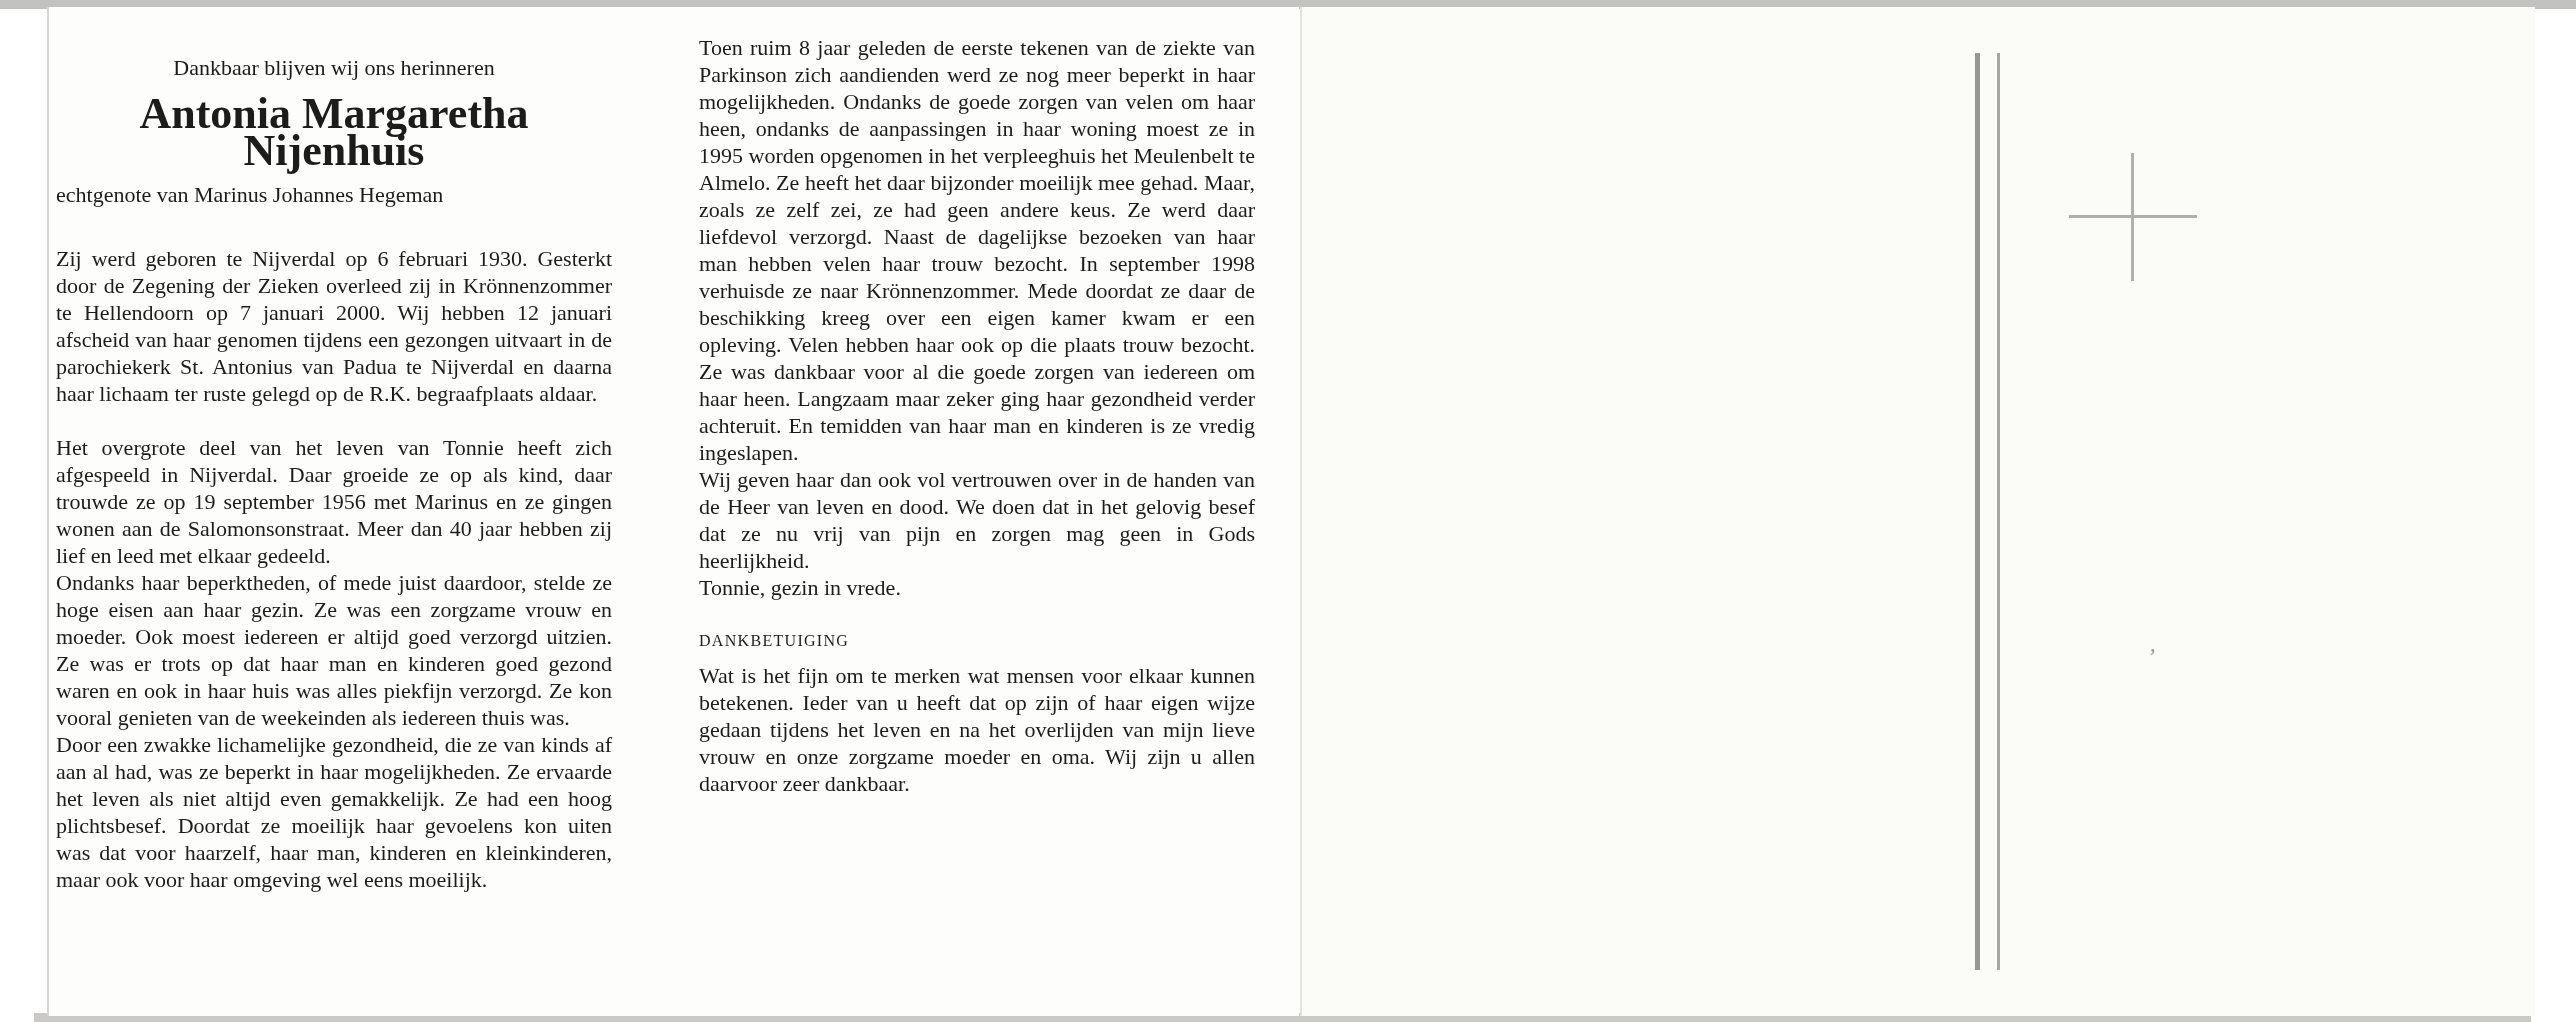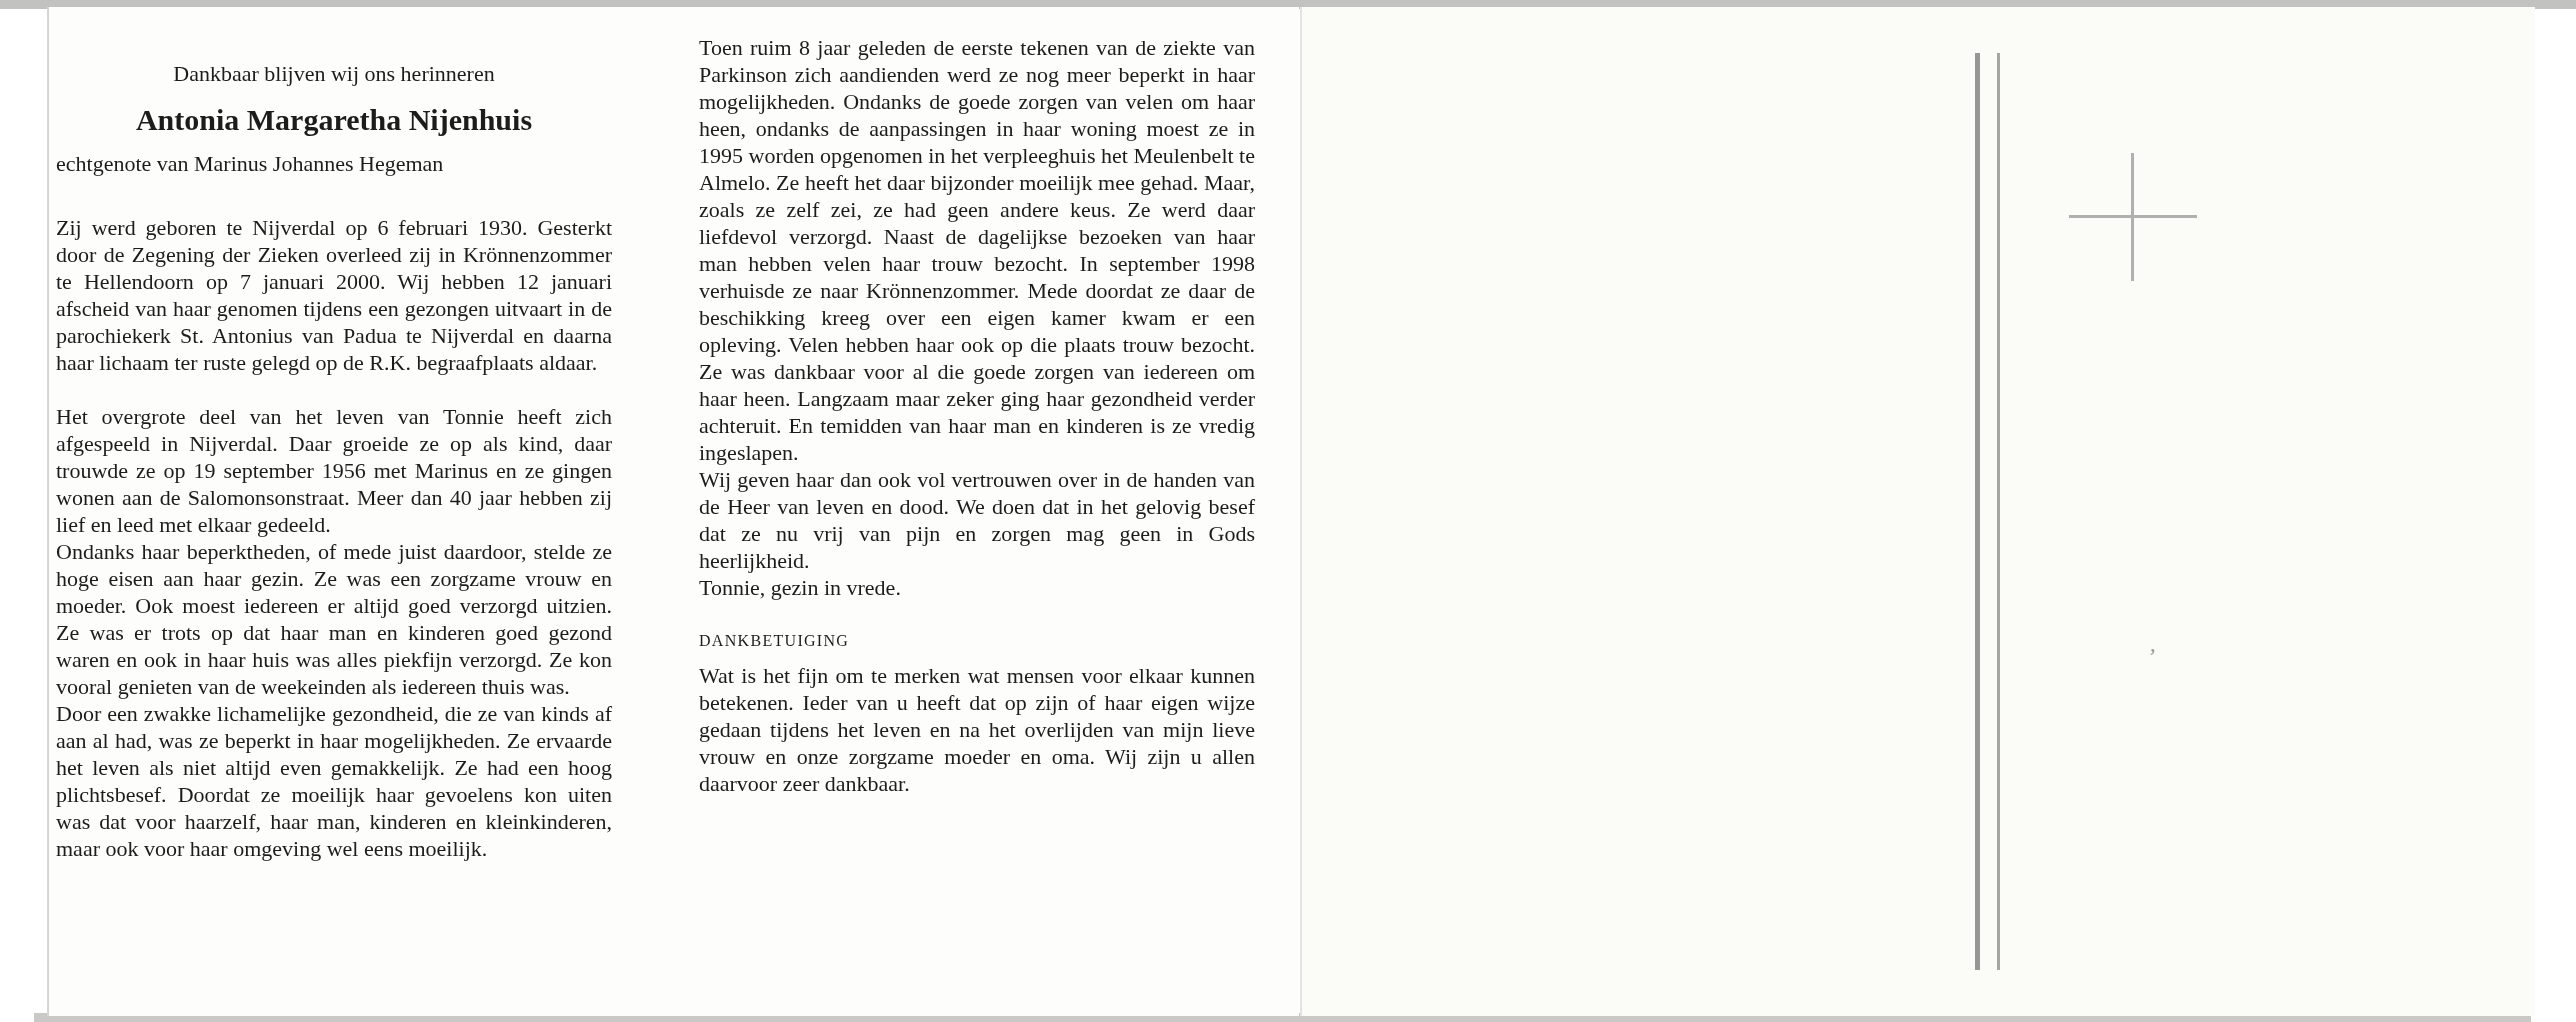--- a/index.html
+++ b/index.html
@@ -38,28 +38,28 @@
   }
 
   
   .col {
     position: absolute;
     width: 556px;
     font-size: 22px;
     line-height: 27px;
     text-align: justify;
   }
-  .col1 { left: 56px; top: 60px; }
+  .col1 { left: 56px; top: 54px; }
   .col2 { left: 699px; top: 34px; }
 
   .intro { text-align: center; margin: 0; }
   .name {
     text-align: center;
     font-weight: bold;
-    font-size: 30px;
+    font-size: 44px;
     line-height: 37px;
     margin: 13.6px 0 0 0;
   }
   .subtitle { text-align: left; margin: 12px 0 4px 0; }
 
   .para { margin: 0; }
   .gap-top { margin-top: 27px; }
   .big-gap-top { margin-top: 37px; }
   .plain { text-align: left; }
 

